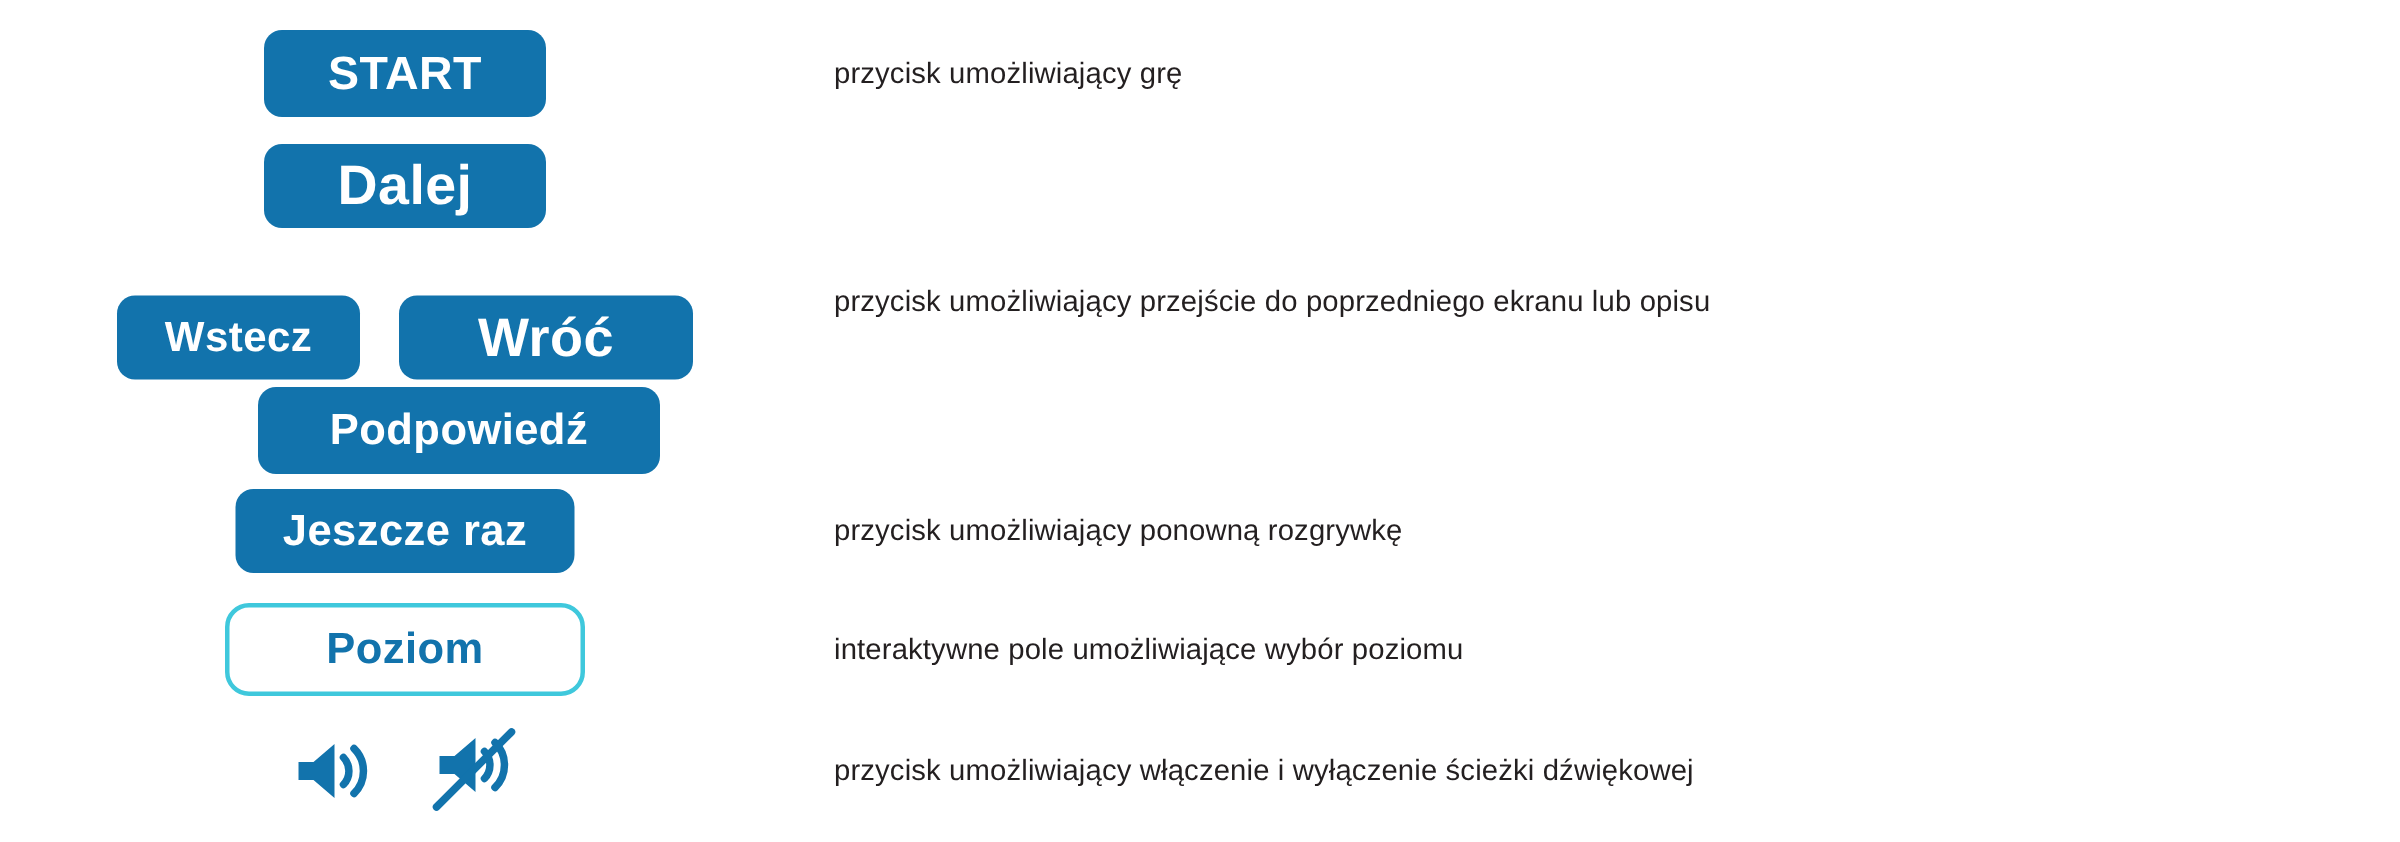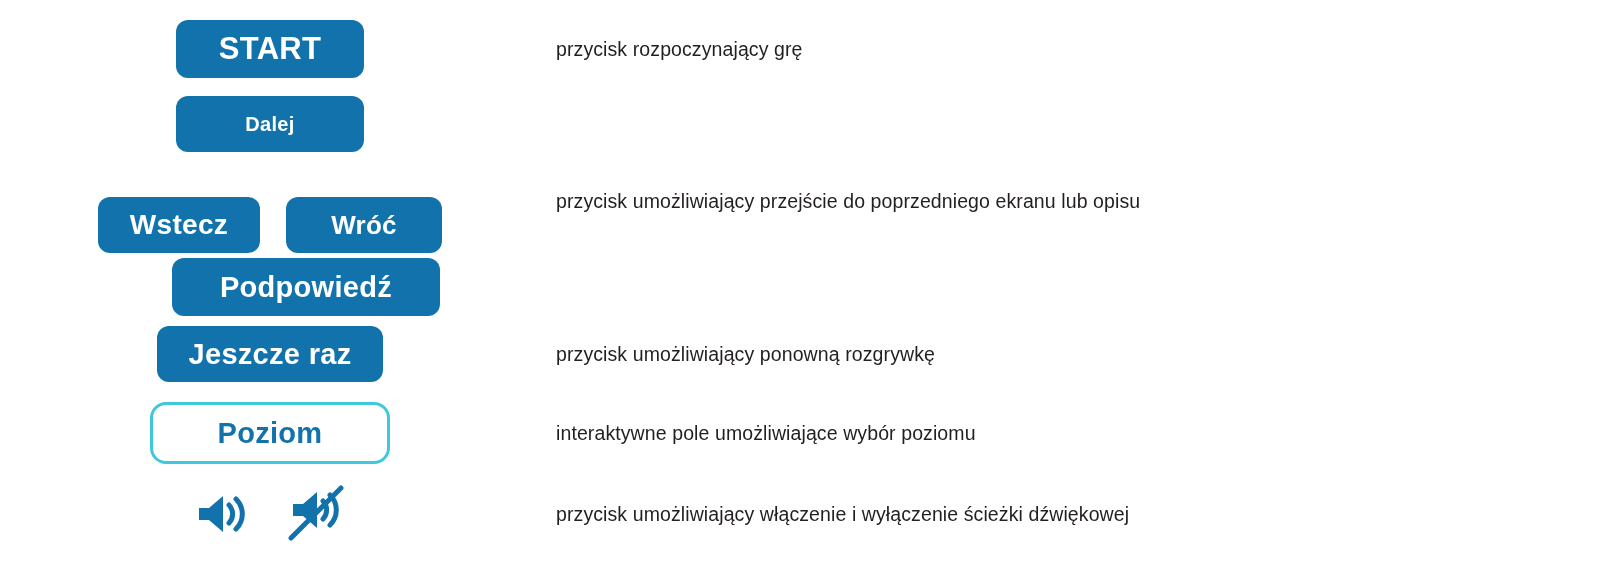--- a/index.html
+++ b/index.html
@@ -48,23 +48,23 @@
     font-weight: bold;
     display: flex;
     align-items: center;
     justify-content: center;
     box-sizing: border-box;
     border: none;
     font-family: "Liberation Sans", sans-serif;
     letter-spacing: 0.3px;
   }
   .btn-start    { width: 188px; height: 58px; font-size: 31px; }
-  .btn-dalej    { width: 188px; height: 56px; font-size: 20px; }
+  .btn-dalej    { width: 188px; height: 56px; font-size: 37px; }
   .btn-wstecz   { width: 162px; height: 56px; font-size: 28px; }
-  .btn-wroc     { width: 156px; height: 56px; font-size: 26px; }
+  .btn-wroc     { width: 196px; height: 56px; font-size: 36px; }
   .btn-podpowiedz { width: 268px; height: 58px; font-size: 29px; }
   .btn-jeszcze  { width: 226px; height: 56px; font-size: 29px; }
   .btn-poziom   {
     width: 240px; height: 62px; font-size: 29px;
     background: #ffffff;
     color: #1273ac;
     border: 3px solid #3fc8dc;
     border-radius: 16px;
   }
   .icon-group {
@@ -84,21 +84,21 @@
 </style>
 </head>
 <body>
 
 <div class="legend">
 
   <div class="row" style="top: 18px; height: 62px;">
     <div class="btn-col">
       <div class="btn btn-start">START</div>
     </div>
-    <div class="desc-col">przycisk rozpoczynający grę</div>
+    <div class="desc-col">przycisk umożliwiający grę</div>
   </div>
 
   <div class="row" style="top: 95px; height: 58px;">
     <div class="btn-col">
       <div class="btn btn-dalej">Dalej</div>
     </div>
   </div>
 
   <div class="row" style="top: 172px; height: 58px;">
     <div class="btn-col" style="gap: 26px; margin-top: 48px;">

